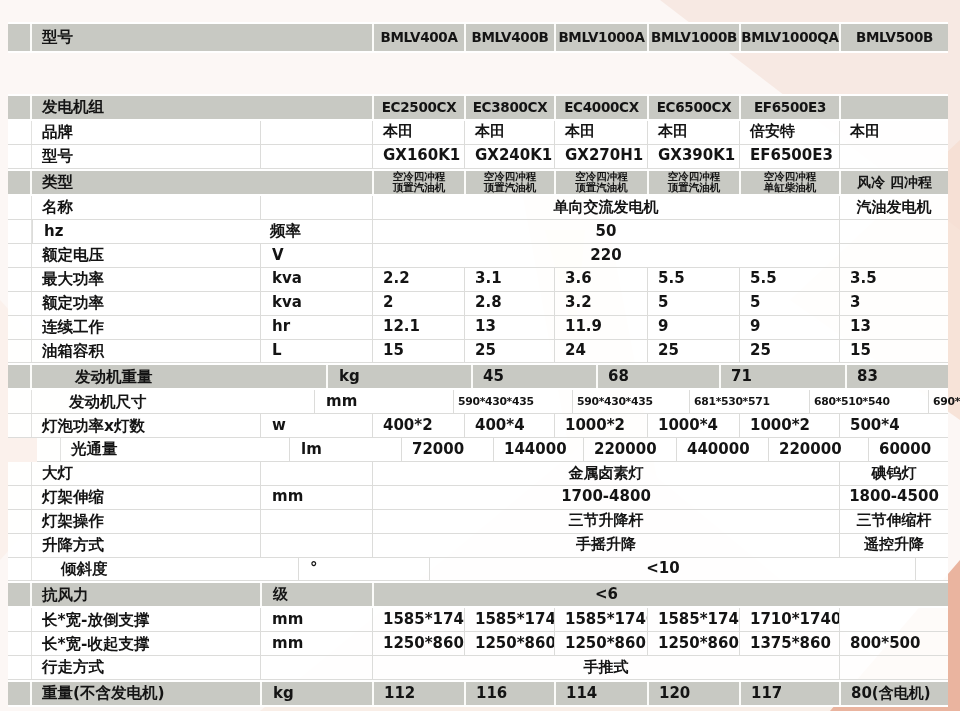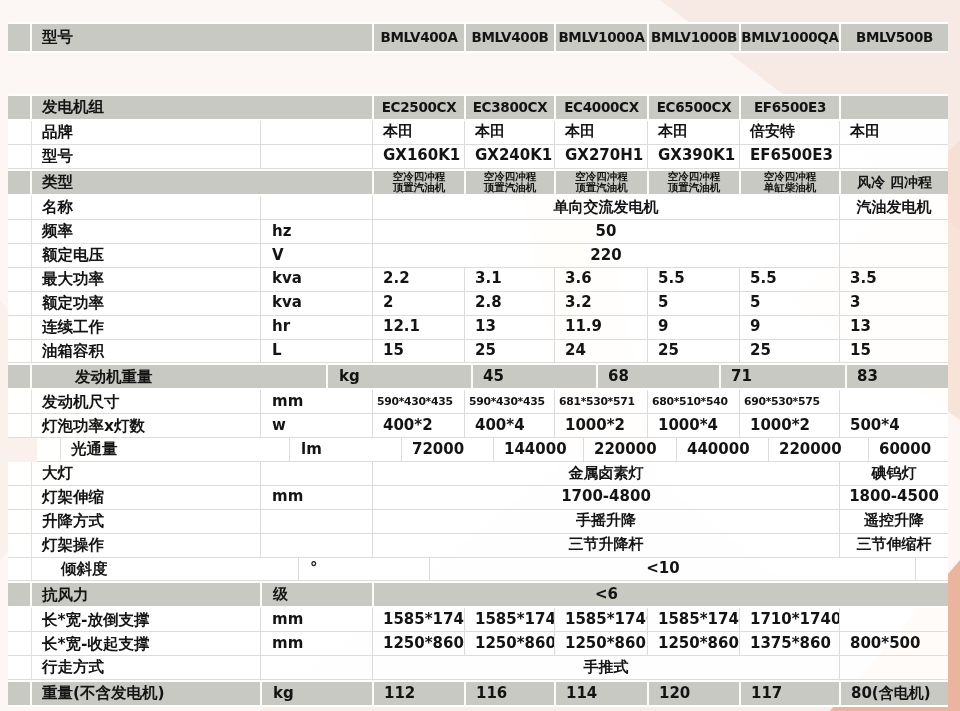--- a/index.html
+++ b/index.html
@@ -120,22 +120,22 @@
     </div>
     <div class="row r-white" style="grid-template-columns: 24px 228px 112px 467px 109px;">
       <div class="cell spacer"></div>
       <div class="cell label">名称</div>
       <div class="cell unit sep"></div>
       <div class="cell val sep c-center">单向交流发电机</div>
       <div class="cell val c-center sep">汽油发电机</div>
     </div>
     <div class="row r-white" style="grid-template-columns: 24px 228px 112px 467px 109px;">
       <div class="cell spacer"></div>
+      <div class="cell unit sep">hz</div>
       <div class="cell label">频率</div>
-      <div class="cell unit sep">hz</div>
       <div class="cell val sep c-center">50</div>
       <div class="cell val c-center sep"></div>
     </div>
     <div class="row r-white" style="grid-template-columns: 24px 228px 112px 467px 109px;">
       <div class="cell spacer"></div>
       <div class="cell label">额定电压</div>
       <div class="cell unit sep">V</div>
       <div class="cell val sep c-center">220</div>
       <div class="cell val c-center sep"></div>
     </div>
@@ -187,21 +187,21 @@
       <div class="cell spacer"></div>
       <div class="cell label">发动机重量</div>
       <div class="cell unit sep">kg</div>
       <div class="cell val sep">45</div>
       <div class="cell val sep">68</div>
       <div class="cell val sep">71</div>
       <div class="cell val sep">83</div>
       <div class="cell val sep">93</div>
       <div class="cell val sep"></div>
     </div>
-    <div class="row r-white r-dims" style="grid-template-columns: 24px 228px 112px 92px 90px 93px 92px 100px 109px;">
+    <div class="row r-white r-dims" style="grid-template-columns: 24px 228px 112px 92px 90px 93px 92px 100px 109px; gap: 27px;">
       <div class="cell spacer"></div>
       <div class="cell label">发动机尺寸</div>
       <div class="cell unit sep">mm</div>
       <div class="cell val sep">590*430*435</div>
       <div class="cell val sep">590*430*435</div>
       <div class="cell val sep">681*530*571</div>
       <div class="cell val sep">680*510*540</div>
       <div class="cell val sep">690*530*575</div>
       <div class="cell val sep"></div>
     </div>
@@ -236,31 +236,31 @@
     </div>
     <div class="row r-white" style="grid-template-columns: 24px 228px 112px 467px 109px;">
       <div class="cell spacer"></div>
       <div class="cell label">灯架伸缩</div>
       <div class="cell unit sep">mm</div>
       <div class="cell val sep c-center">1700-4800</div>
       <div class="cell val c-center sep">1800-4500</div>
     </div>
     <div class="row r-white" style="grid-template-columns: 24px 228px 112px 467px 109px;">
       <div class="cell spacer"></div>
+      <div class="cell label">灯架操作</div>
+      <div class="cell unit sep"></div>
+      <div class="cell val sep c-center">三节升降杆</div>
+      <div class="cell val c-center sep">三节伸缩杆</div>
+    </div>
+    <div class="row r-white" style="grid-template-columns: 24px 228px 112px 467px 109px;">
+      <div class="cell spacer"></div>
       <div class="cell label">升降方式</div>
       <div class="cell unit sep"></div>
       <div class="cell val sep c-center">手摇升降</div>
       <div class="cell val c-center sep">遥控升降</div>
-    </div>
-    <div class="row r-white" style="grid-template-columns: 24px 228px 112px 467px 109px;">
-      <div class="cell spacer"></div>
-      <div class="cell label">灯架操作</div>
-      <div class="cell unit sep"></div>
-      <div class="cell val sep c-center">三节升降杆</div>
-      <div class="cell val c-center sep">三节伸缩杆</div>
     </div>
     <div class="row r-white" style="grid-template-columns: 24px 228px 112px 467px 109px; gap: 19px;">
       <div class="cell spacer"></div>
       <div class="cell label">倾斜度</div>
       <div class="cell unit sep">°</div>
       <div class="cell val sep c-center">&lt;10</div>
       <div class="cell val c-center sep"></div>
     </div>
     <div class="row r-gray" style="grid-template-columns: 24px 228px 112px 467px 109px;">
       <div class="cell spacer"></div>

